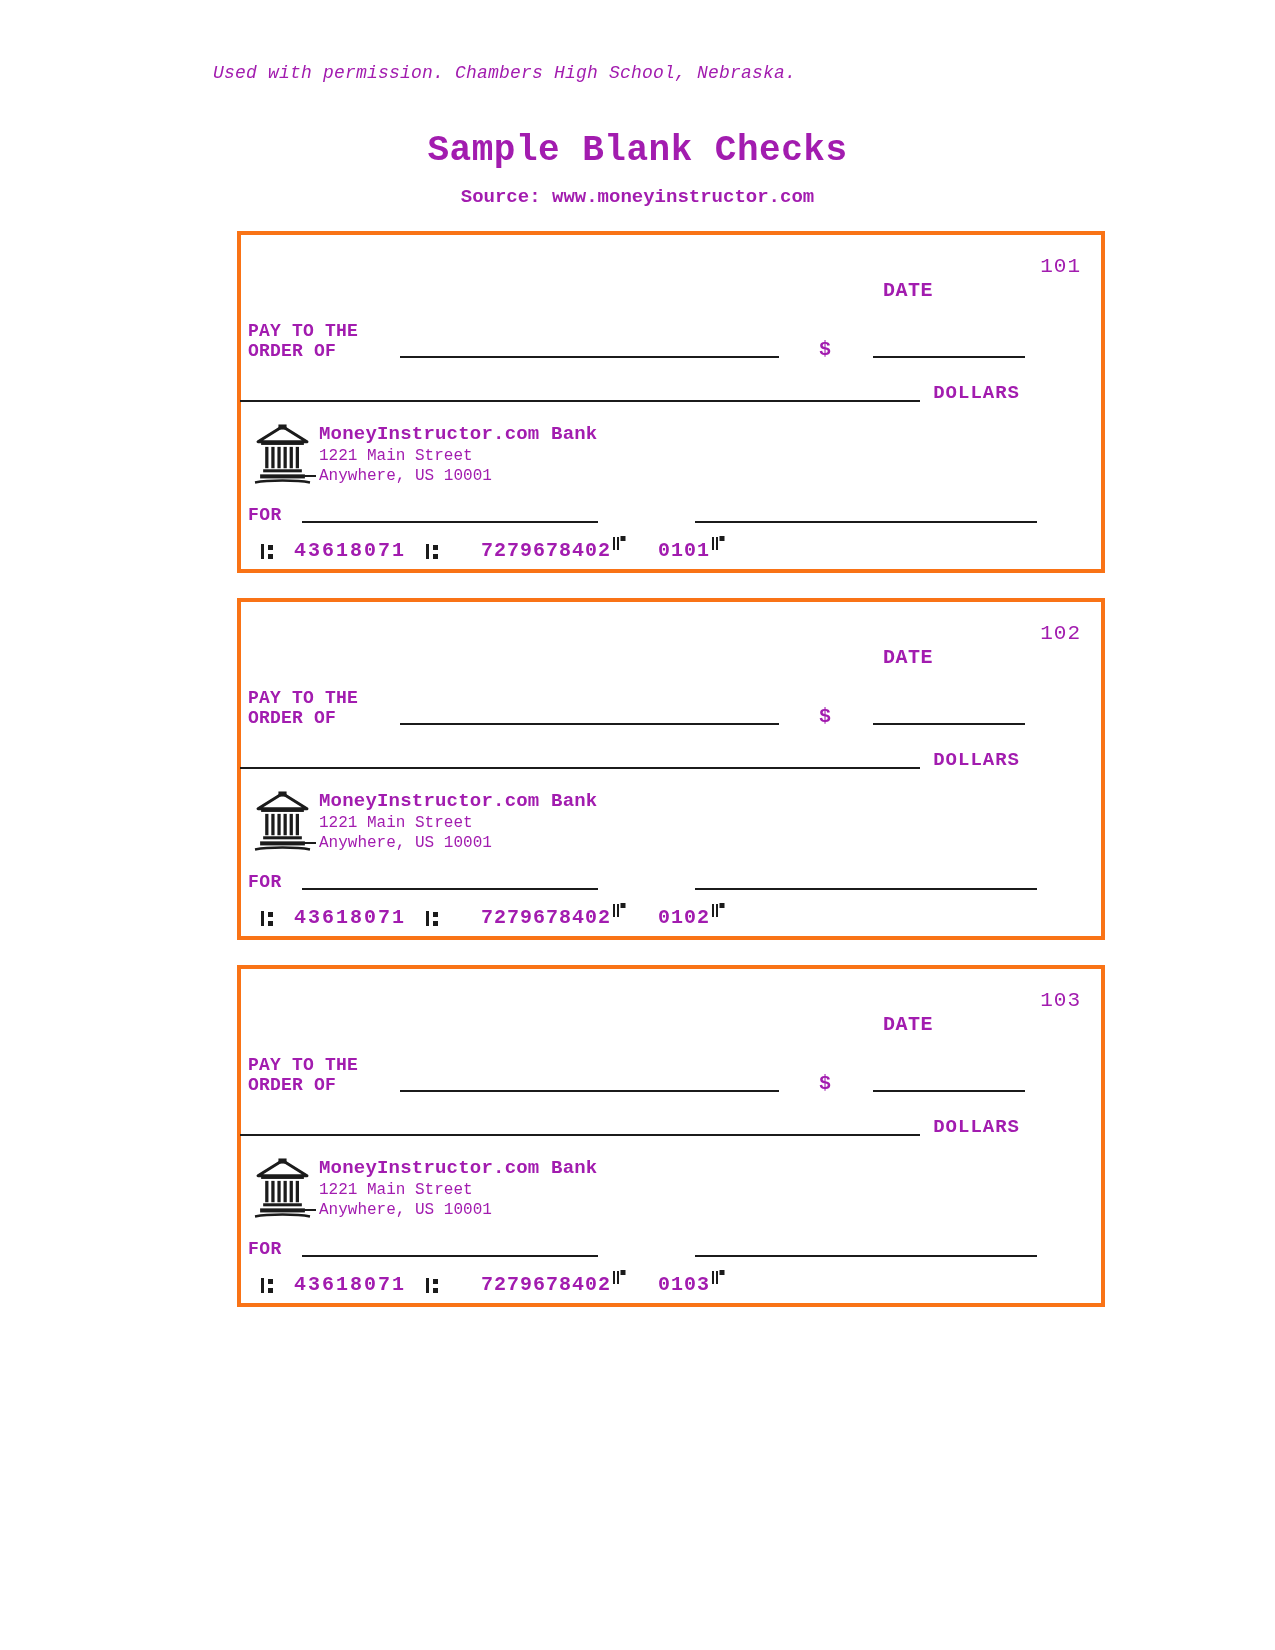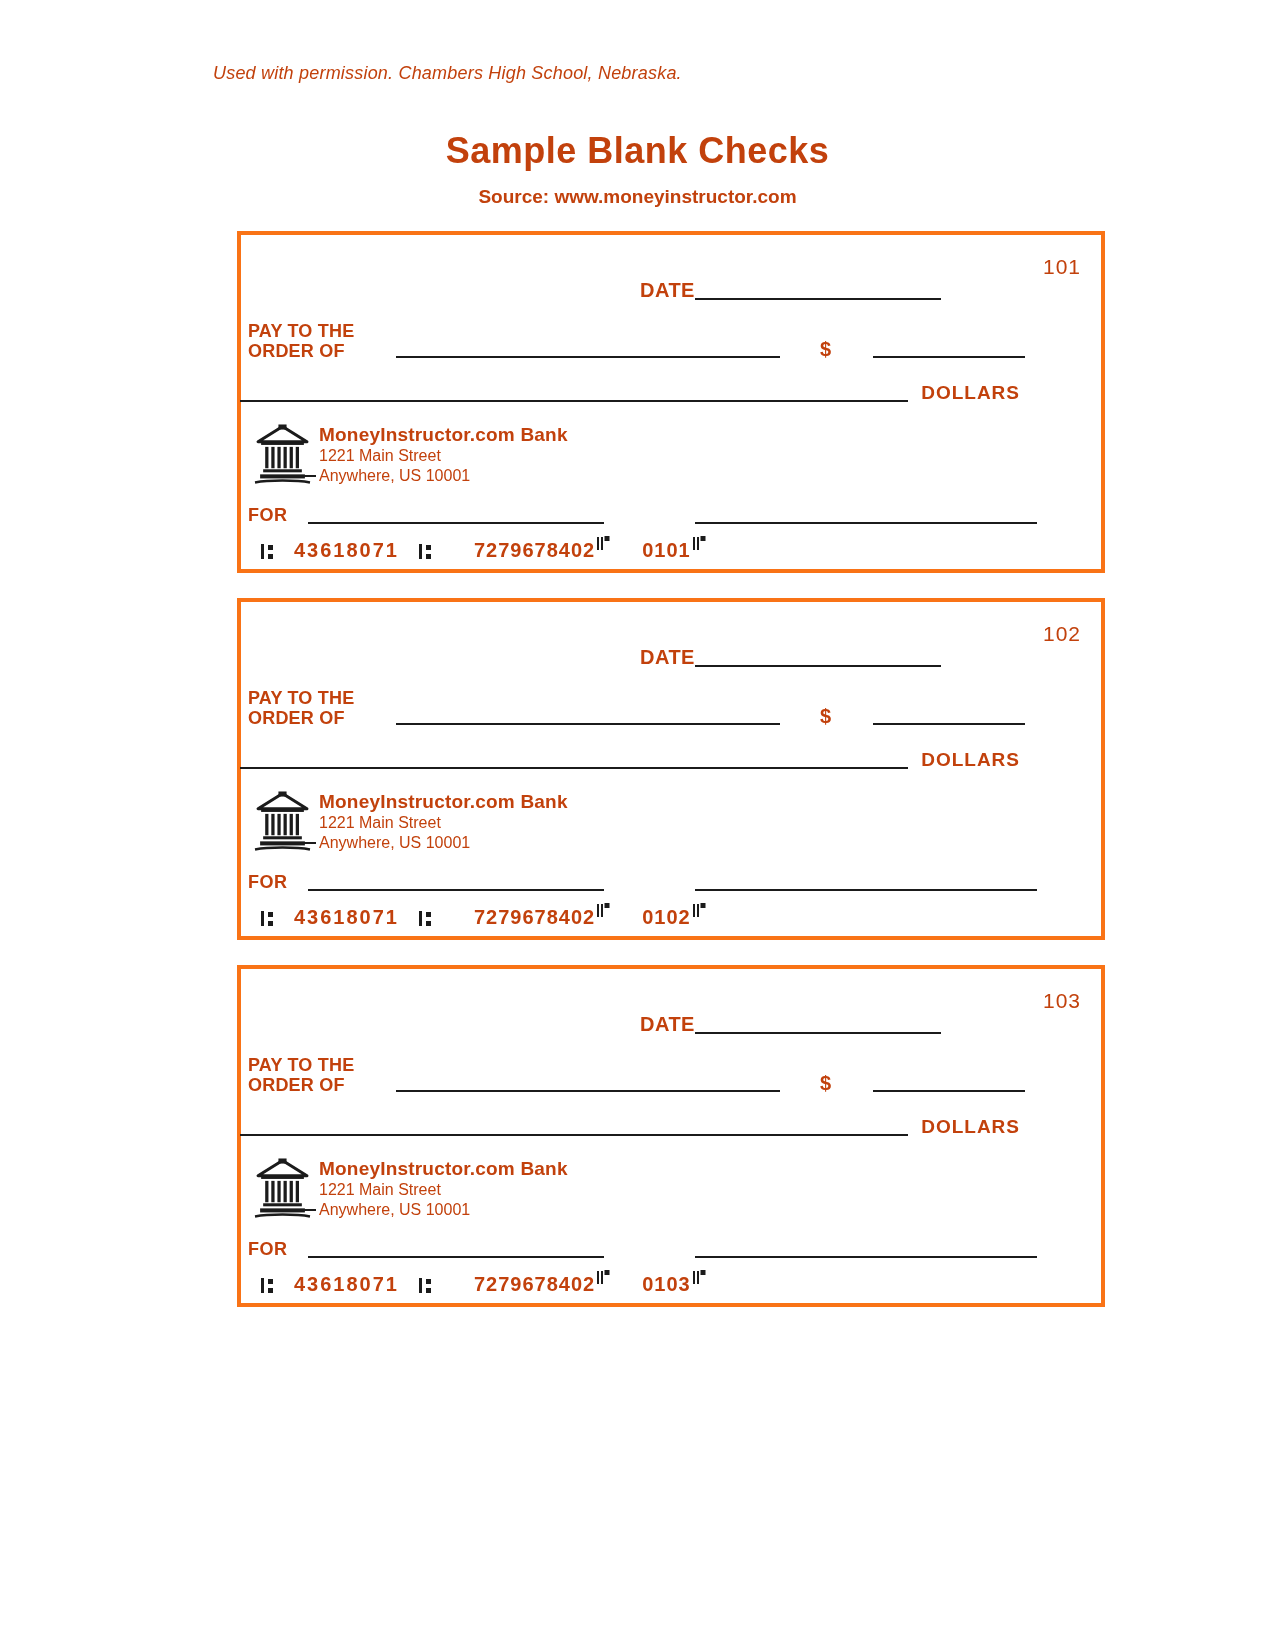--- a/index.html
+++ b/index.html
@@ -1,18 +1,18 @@
 <!DOCTYPE html>
 <html><head>
 <meta charset="utf-8">
 <style>
   html,body{margin:0;padding:0;background:#e8e8e8;}
   .page{
     position:relative;width:1275px;height:1650px;background:#ffffff;
-    font-family:Liberation Sans, sans-serif;color:#c2410c;
+    font-family:Liberation Mono, monospace;color:#a21caf;
     margin:0 auto;overflow:hidden;
   }
   .attribution{
     position:absolute;left:213px;top:63px;font-style:italic;font-size:18px;
     letter-spacing:0.2px;white-space:nowrap;
   }
   .doc-title{
     position:absolute;left:0;top:130px;width:1275px;text-align:center;
     font-size:36px;font-weight:bold;letter-spacing:0.5px;
   }
@@ -24,21 +24,21 @@
   .check{
     position:relative;width:868px;height:342px;margin-bottom:25px;
     border:4px solid #f97316;box-sizing:border-box;background:#fff;
   }
   .u{border-bottom:2px solid #1b1b1b;height:1px;}
   .grow{flex:1 1 auto;}
   .row{display:flex;align-items:flex-end;}
 
   .chk-number{position:absolute;top:20px;right:20px;font-size:21px;letter-spacing:1px;}
 
-  .row-date{position:absolute;top:44px;left:399px;width:301px;}
+  .row-date{position:absolute;top:44px;left:391px;width:301px;flex-direction:column;}
   .lbl{font-weight:bold;font-size:19px;white-space:nowrap;}
   .lbl-date{font-weight:bold;font-size:20px;letter-spacing:0.5px;}
   .row-date .u{margin-bottom:2px;}
 
   .row-payee{position:absolute;top:86px;left:7px;right:76px;gap:32px;}
   .pay-label{font-weight:bold;font-size:18px;line-height:20px;letter-spacing:0.2px;white-space:nowrap;}
   .pay-label span{display:block;}
   .row-payee .u.payee-line{margin:0 8px 3px 10px;}
   .dollar{font-weight:bold;font-size:20px;margin-bottom:0px;}
   .row-payee .u.amount-line{width:152px;margin-left:10px;margin-bottom:3px;}

